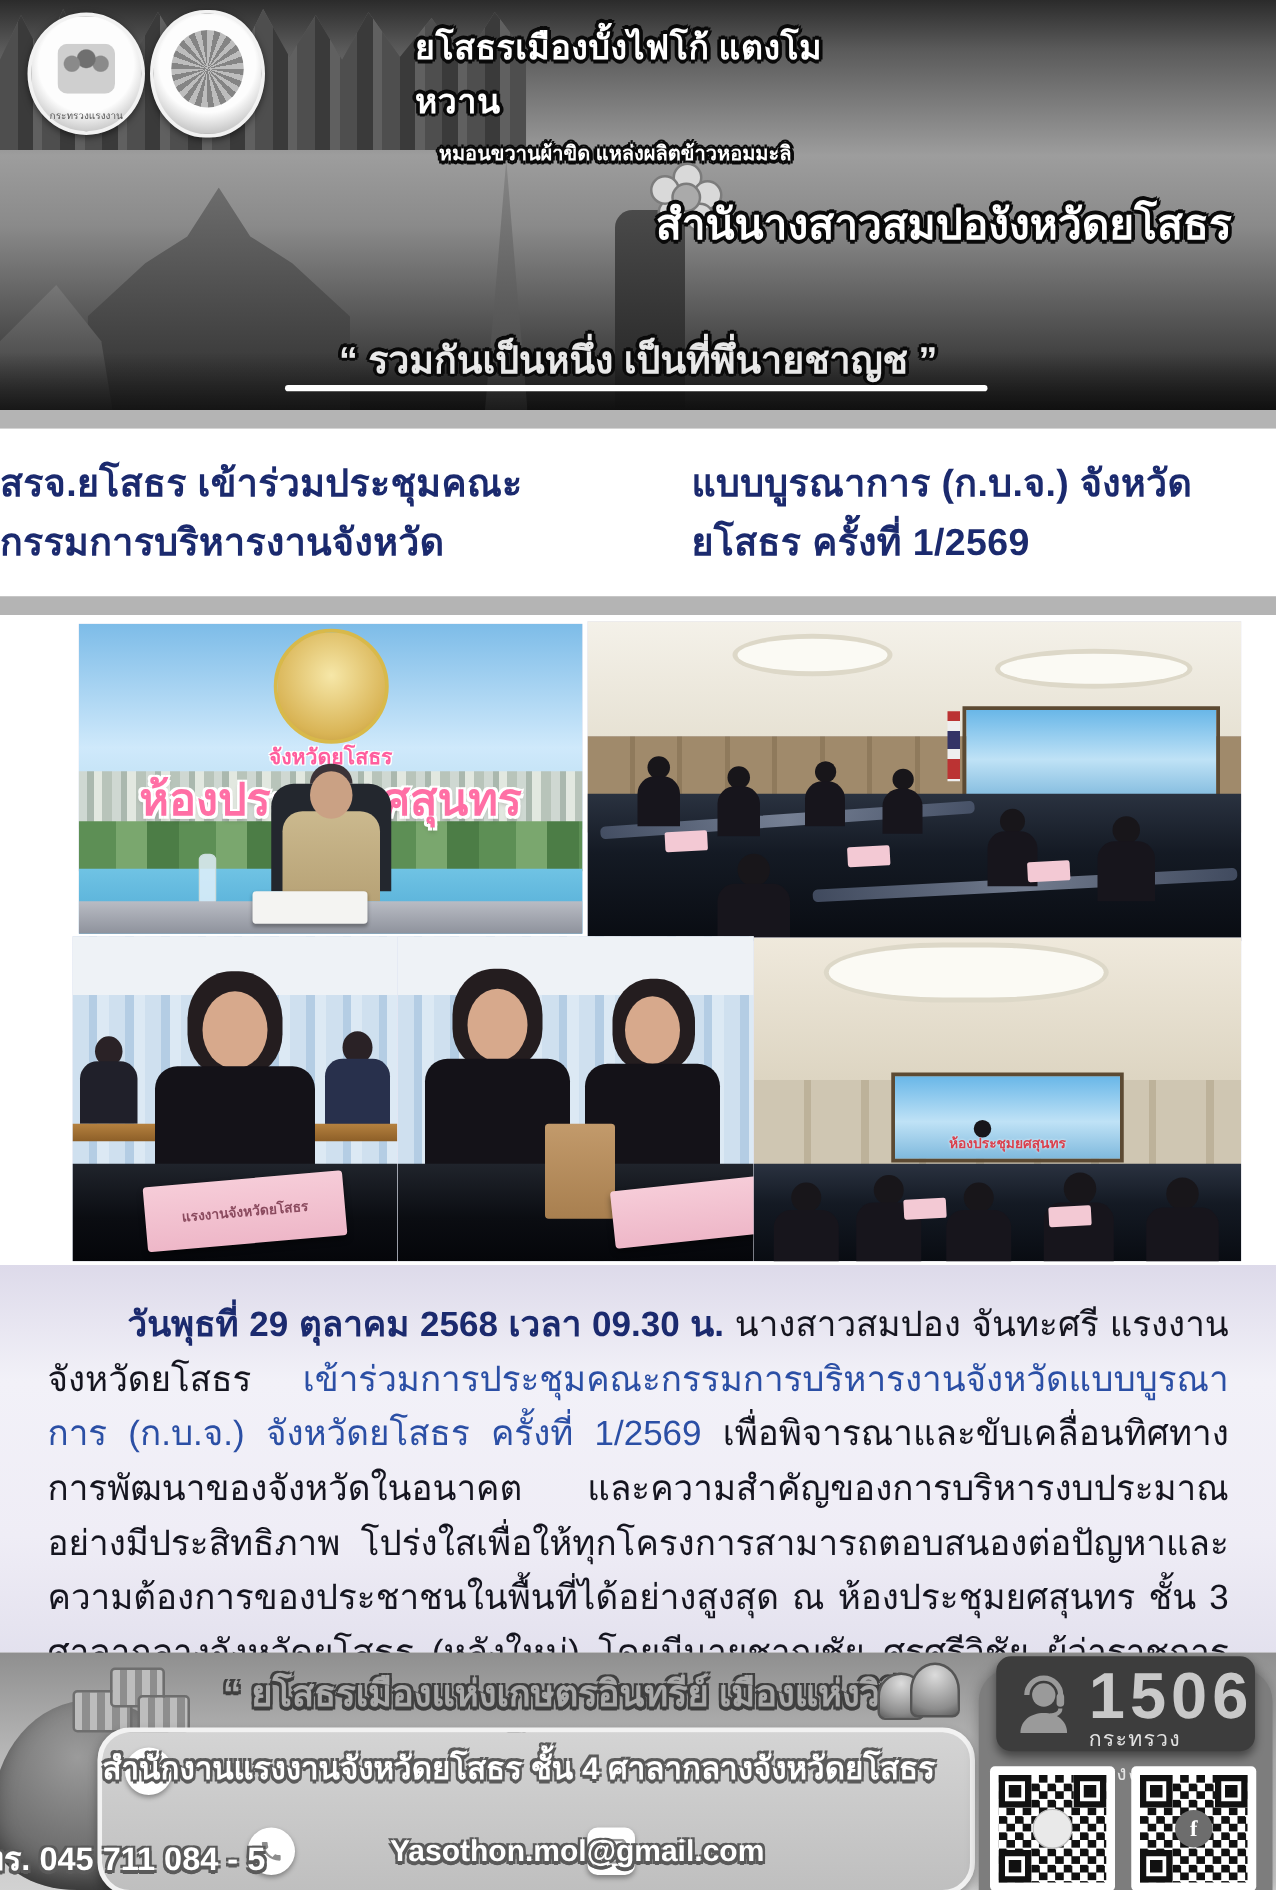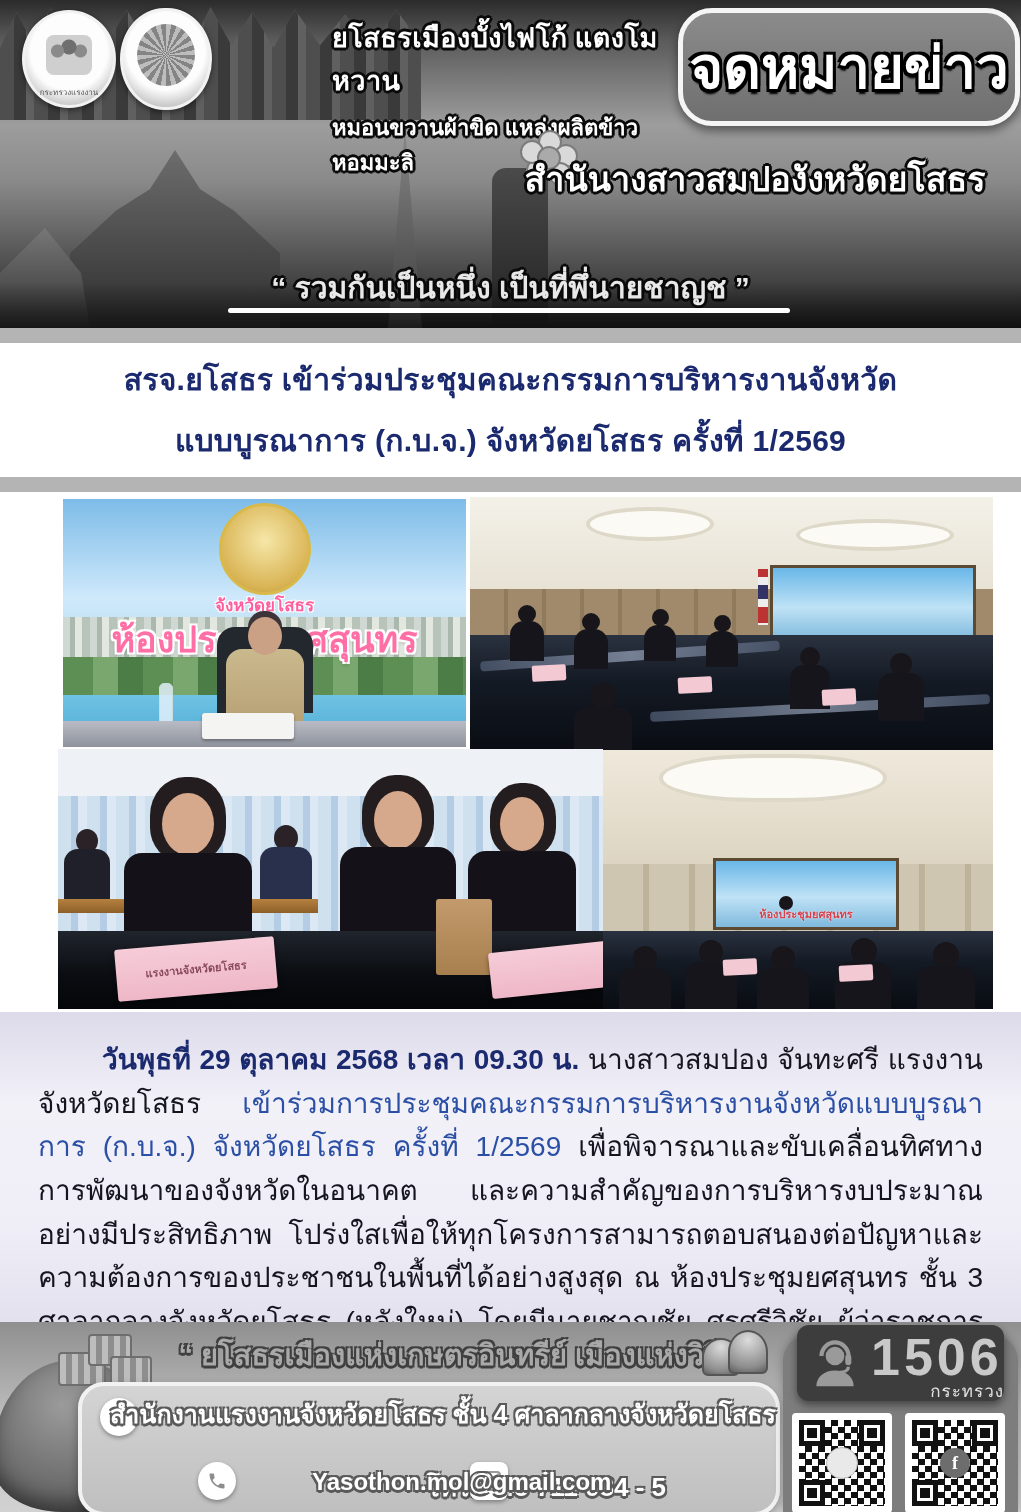--- a/index.html
+++ b/index.html
@@ -33,21 +33,21 @@
     background:radial-gradient(circle at 50% 42%,#fdfdfd 0 55%,#cfcfcf 75%,#9d9d9d 100%);
     box-shadow:0 2px 6px rgba(0,0,0,.5);}
   .logo .core{position:absolute;left:50%;top:46%;transform:translate(-50%,-50%);}
   .logo small{position:absolute;left:0;right:0;bottom:6px;text-align:center;
     font-size:8px;color:#555;}
 
   .outline-b{text-shadow:-2px -2px 0 #0a0a0a,2px -2px 0 #0a0a0a,-2px 2px 0 #0a0a0a,
     2px 2px 0 #0a0a0a,0 3px 0 #0a0a0a,0 -3px 0 #0a0a0a,3px 0 0 #0a0a0a,-3px 0 0 #0a0a0a;}
   .tagline{position:absolute;left:332px;top:16px;width:345px;color:#fff;font-weight:bold;}
   .tagline .l1{font-size:27px;letter-spacing:.5px;font-family:Liberation Serif, serif;}
-  .tagline .l2{font-size:22px;margin-top:8px;}
+  .tagline .l2{font-size:16px;margin-top:8px;margin-left:19px;}
 
   .news-badge{position:absolute;left:678px;top:8px;width:332px;height:108px;
     background:linear-gradient(180deg,#8b8b8b,#6f6f6f);border:5px solid #f5f5f5;
     border-radius:34px;box-shadow:0 5px 10px rgba(0,0,0,.45);
     display:flex;align-items:center;justify-content:center;}
   .news-badge span{font-size:58px;font-weight:bold;color:#fff;
     text-shadow:-3px -3px 0 #000,3px -3px 0 #000,-3px 3px 0 #000,3px 3px 0 #000,0 5px 2px #000;}
 
   .office-name{position:absolute;left:505px;top:152px;width:500px;text-align:center;
     font-size:34px;font-weight:bold;color:#fff;}
@@ -56,21 +56,21 @@
     background:#d9d9d9;border:2px solid #7c7c7c;}
 
   .slogan{position:absolute;left:0;top:264px;width:1021px;text-align:center;
     font-size:30px;font-weight:bold;color:#e8e8e8;}
   .slogan-underline{position:absolute;left:228px;top:308px;width:562px;height:5px;
     background:#fff;border-radius:3px;}
 
   
   .strip{position:absolute;left:0;width:1021px;height:15px;background:#b4b4b4;}
   .title-area{position:absolute;left:0;top:343px;width:1021px;height:134px;background:#fff;
-    display:flex;flex-direction:column;align-items:center;justify-content:center;gap:14px;}
+    display:flex;align-items:center;justify-content:center;gap:14px;}
   .title-area div{font-size:30px;font-weight:bold;color:#1b2a6e;letter-spacing:.3px;}
 
   
   .photo-area{position:absolute;left:0;top:492px;width:1021px;height:520px;background:#fff;margin-left:12px;}
   .photo{position:absolute;overflow:hidden;background:#dde;}
   .head{position:absolute;border-radius:50%;background:#18161a;}
   .suit{position:absolute;border-radius:14px 14px 0 0;background:#17151c;}
 
   
   .p1-sky{position:absolute;inset:0;background:linear-gradient(180deg,#7dbce8 0%,#cfe9fb 40%,#bfe0f4 55%,#a8d4ee 100%);}
@@ -144,27 +144,27 @@
     border:2px solid #6e6e6e;border-radius:4px;}
   .footer-quote{position:absolute;left:150px;top:10px;width:600px;text-align:center;
     font-size:29px;font-weight:bold;color:#a9a9a9;
     text-shadow:-2px -2px 0 #3f3f3f,2px -2px 0 #3f3f3f,-2px 2px 0 #3f3f3f,2px 2px 0 #3f3f3f,0 3px 0 #3f3f3f;}
   .melon{position:absolute;left:702px;top:6px;width:64px;height:58px;}
   .melon i{position:absolute;border-radius:50% 50% 6px 6px;background:radial-gradient(circle at 50% 20%,#dcdcdc,#8c8c8c 75%,#5c5c5c);border:2px solid #555;}
 
   .addr-panel{position:absolute;left:78px;top:60px;width:694px;height:126px;
     background:linear-gradient(180deg,#d4d4d4,#bfbfbf);border:4px solid #f2f2f2;border-radius:26px;
     box-shadow:0 4px 8px rgba(0,0,0,.3);}
-  .addr-line{position:absolute;width:100%;text-align:right;color:#fff;font-weight:bold;
+  .addr-line{position:absolute;width:100%;text-align:left;color:#fff;font-weight:bold;
     text-shadow:-2px -2px 0 #5a5a5a,2px -2px 0 #5a5a5a,-2px 2px 0 #5a5a5a,2px 2px 0 #5a5a5a,0 3px 0 #5a5a5a;}
   .circle-icon{position:absolute;width:38px;height:38px;border-radius:50%;background:#fff;
     box-shadow:0 2px 4px rgba(0,0,0,.35);display:flex;align-items:center;justify-content:center;}
 
   .hotline-panel{position:absolute;left:783px;top:13px;width:235px;height:177px;
-    background:#7d7d7d;border-radius:26px 26px 0 0;box-shadow:0 0 10px rgba(0,0,0,.25);text-align:right;}
+    background:#7d7d7d;border-radius:26px 26px 0 0;box-shadow:0 0 10px rgba(0,0,0,.25);}
   .hotline-badge{position:absolute;left:14px;top:-10px;width:207px;height:76px;background:#3d3d3d;
     border-radius:12px;box-shadow:0 4px 8px rgba(0,0,0,.45);}
   .hotline-num{position:absolute;left:74px;top:2px;font-size:52px;font-weight:bold;color:#c9c9c9;letter-spacing:4px;}
   .hotline-label{position:absolute;left:74px;top:52px;font-size:17px;color:#e2e2e2;letter-spacing:1px;}
   .qr{position:absolute;top:78px;width:100px;height:100px;background:#fff;border-radius:4px;}
   .qr .modules{position:absolute;inset:7px;background:repeating-conic-gradient(#111 0% 25%,#fff 0% 50%);background-size:13px 13px;}
   .finder{position:absolute;width:16px;height:16px;background:#fff;border:5px solid #111;}
   .finder::after{content:"";position:absolute;inset:3px;background:#111;}
   .qr-center{position:absolute;left:50%;top:50%;transform:translate(-50%,-50%);width:30px;height:30px;border-radius:50%;
     display:flex;align-items:center;justify-content:center;}
@@ -192,23 +192,20 @@
     <div class="logo" style="left:120px;top:8px;width:86px;height:96px;border-radius:50%/52%;">
       <span class="core" style="width:58px;height:62px;border-radius:50%;
         background:repeating-conic-gradient(#bdbdbd 0 10deg,#848484 10deg 20deg);"></span>
     </div>
 
     <div class="tagline">
       <div class="l1 outline-b">ยโสธรเมืองบั้งไฟโก้ แตงโมหวาน</div>
       <div class="l2 outline-b">หมอนขวานผ้าขิด แหล่งผลิตข้าวหอมมะลิ</div>
     </div>
 
-    <div class="news-badge">
-      <span>จดหมายข่าว</span>
-    </div>
 
     <div class="flower">
       <i style="left:18px;top:0;"></i>
         <i style="left:34px;top:14px;"></i>
         <i style="left:28px;top:32px;"></i>
       <i style="left:6px;top:28px;"></i>
         <i style="left:0;top:10px;"></i>
       <i style="left:17px;top:16px;background:#aaa;"></i>
     </div>
     <div class="office-name outline-b">สำนันางสาวสมปองังหวัดยโสธร</div>

